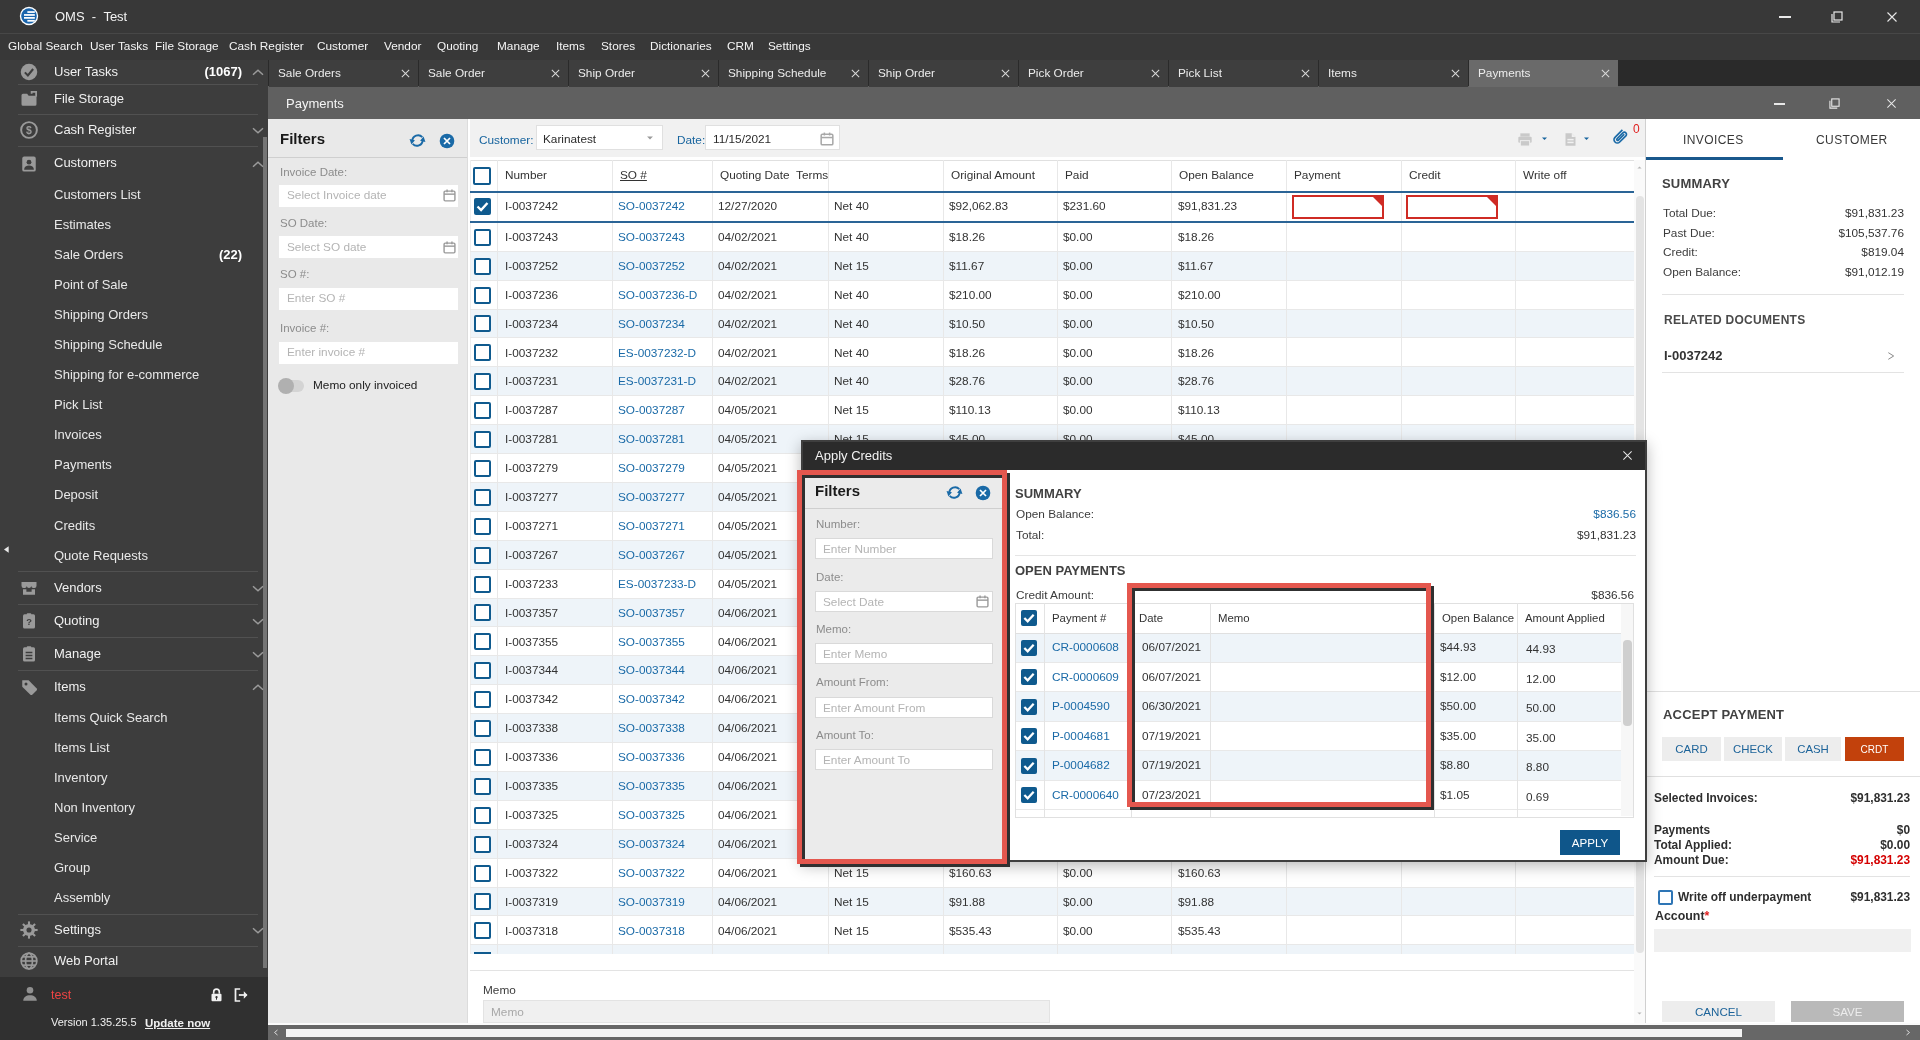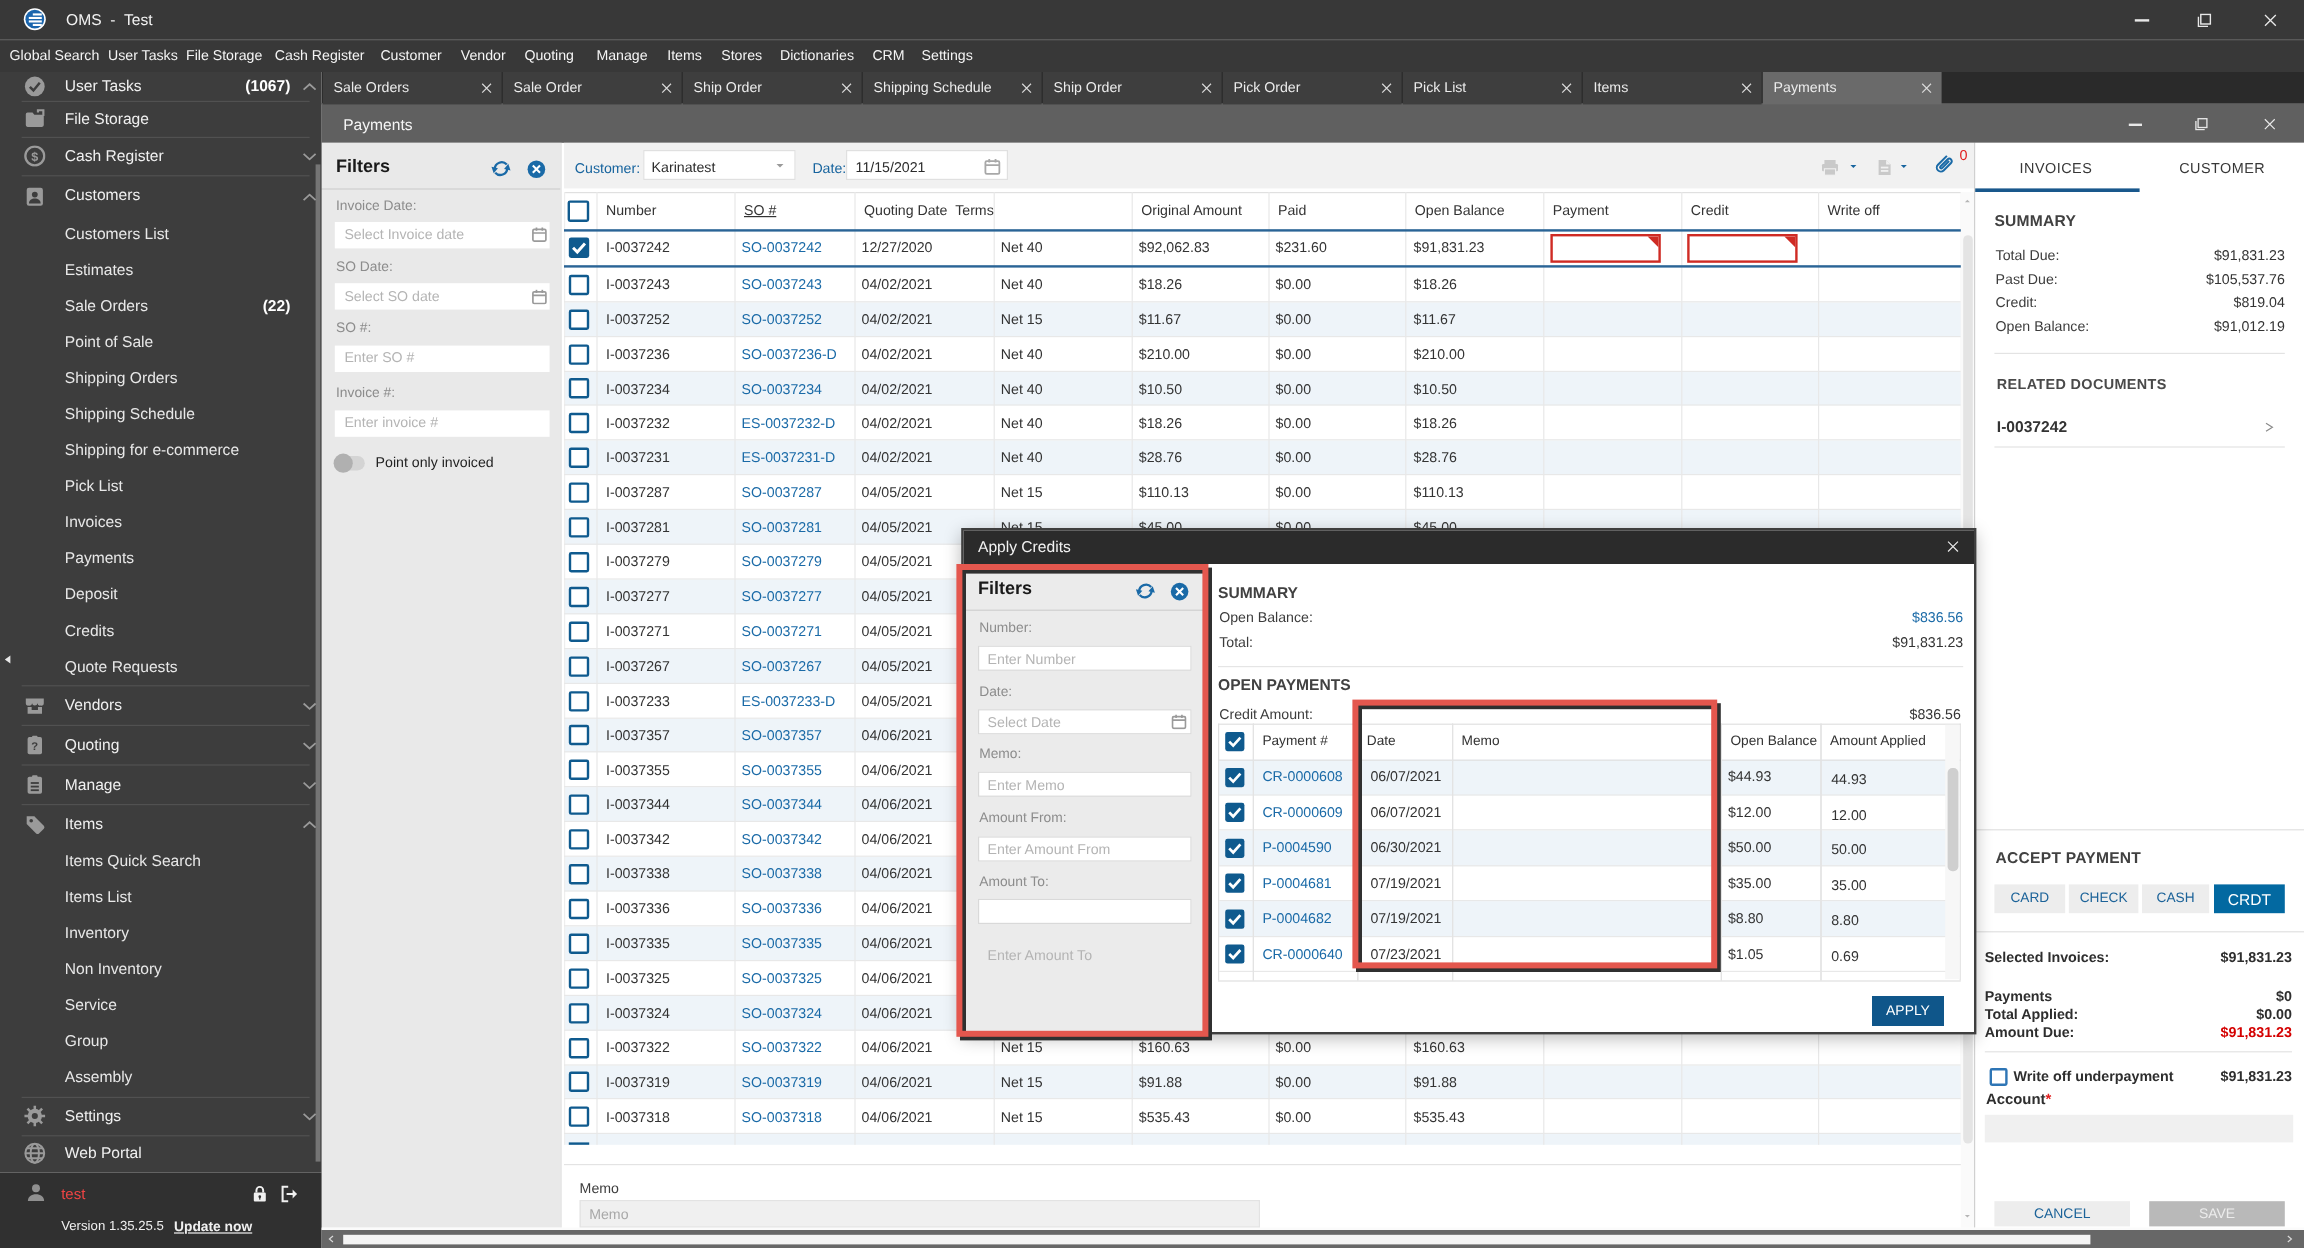--- a/index.html
+++ b/index.html
@@ -272,21 +272,21 @@
     <line x1="16.5" y1="1" x2="16.5" y2="6" stroke="#9a9a9a" stroke-width="2.6"></line>
   </svg>
 <div class="t" style="top:266.9px;font-size:11.5px;color:#8c8c8c;left:280px;z-index:3;">SO #:</div>
 <div class="b" style="left:279px;top:287.5px;width:179px;height:22px;z-index:2;background:#fff;"></div>
 <div class="t" style="top:291.2px;font-size:11.8px;color:#b4b4b4;left:287px;z-index:3;">Enter SO #</div>
 <div class="t" style="top:321.4px;font-size:11.5px;color:#8c8c8c;left:280px;z-index:3;">Invoice #:</div>
 <div class="b" style="left:279px;top:341.5px;width:179px;height:22px;z-index:2;background:#fff;"></div>
 <div class="t" style="top:345.2px;font-size:11.8px;color:#b4b4b4;left:287px;z-index:3;">Enter invoice #</div>
 <div class="b" style="left:280px;top:379.5px;width:24px;height:12px;z-index:2;background:#d4d4d4;border-radius:6px;"></div>
 <div class="b" style="left:278px;top:377.5px;width:16px;height:16px;z-index:3;background:#b0b0b0;border-radius:8px;"></div>
-<div class="t" style="top:378.2px;font-size:11.8px;color:#222;left:313px;z-index:3;">Point only invoiced</div>
+<div class="t" style="top:378.2px;font-size:11.8px;color:#222;left:313px;z-index:3;">Memo only invoiced</div>
 <div class="b" style="left:470px;top:119px;width:1175px;height:38px;z-index:1;background:#f1f1f1;"></div>
 <div class="t" style="top:132.7px;font-size:11.8px;color:#17649e;left:479px;z-index:3;">Customer:</div>
 <div class="b" style="left:536px;top:125px;width:127px;height:25px;z-index:2;background:#fff;border:1px solid #e0e0e0;"></div>
 <div class="t" style="top:131.7px;font-size:11.8px;color:#2b2b2b;left:543px;z-index:3;">Karinatest</div>
 <svg class="b" style="left:645px;top:136px;z-index:3" width="10" height="7" viewBox="0 0 24 24">
     <path d="M2 2l10 10L22 2z" fill="#9a9a9a"></path>
   </svg>
 <div class="t" style="top:132.7px;font-size:11.8px;color:#17649e;left:677px;z-index:3;">Date:</div>
 <div class="b" style="left:705px;top:125px;width:135px;height:25px;z-index:2;background:#fff;border:1px solid #e0e0e0;"></div>
 <div class="t" style="top:131.7px;font-size:11.8px;color:#2b2b2b;left:713px;z-index:3;">11/15/2021</div>
@@ -647,21 +647,21 @@
 <div class="t" style="top:347.9px;font-size:13px;color:#333;font-weight:700;left:1664px;z-index:3;">I-0037242</div>
 <svg class="b" style="left:1887px;top:349px;z-index:3" width="8" height="14" viewBox="0 0 24 24">
     <path d="M4 2l16 10L4 22" fill="none" stroke="#8a8a8a" stroke-width="3"></path>
   </svg>
 <div class="b" style="left:1662px;top:372px;width:242px;height:1px;z-index:2;background:#e3e3e3;"></div>
 <div class="b" style="left:1646px;top:691px;width:274px;height:1px;z-index:2;background:#e0e0e0;"></div>
 <div class="t" style="top:706.9px;font-size:13px;color:#414141;font-weight:700;left:1663px;letter-spacing:0.2px;z-index:3;">ACCEPT PAYMENT</div>
 <div class="b" style="left:1662px;top:737px;width:59px;height:24px;z-index:3;background:#ededed;display:flex;align-items:center;justify-content:center;font-size:11.4px;color:#1c6399;font-weight:400;">CARD</div>
 <div class="b" style="left:1724px;top:737px;width:58px;height:24px;z-index:3;background:#ededed;display:flex;align-items:center;justify-content:center;font-size:11.4px;color:#1c6399;font-weight:400;">CHECK</div>
 <div class="b" style="left:1785px;top:737px;width:56px;height:24px;z-index:3;background:#ededed;display:flex;align-items:center;justify-content:center;font-size:11.4px;color:#1c6399;font-weight:400;">CASH</div>
-<div class="b" style="left:1845px;top:737px;width:59px;height:24px;z-index:3;background:#0369a1;display:flex;align-items:center;justify-content:center;font-size:13px;color:#fff;font-weight:400;">CRDT</div>
+<div class="b" style="left:1845px;top:737px;width:59px;height:24px;z-index:3;background:#c2410c;display:flex;align-items:center;justify-content:center;font-size:10px;color:#fff;font-weight:400;">CRDT</div>
 <div class="b" style="left:1646px;top:776px;width:274px;height:1px;z-index:2;background:#e0e0e0;"></div>
 <div class="t" style="top:790.6px;font-size:11.9px;color:#2e2e2e;font-weight:700;left:1654px;z-index:3;">Selected Invoices:</div>
 <div class="t" style="top:790.6px;font-size:11.9px;color:#2e2e2e;font-weight:700;right:10px;z-index:3;">$91,831.23</div>
 <div class="t" style="top:822.6px;font-size:11.9px;color:#2e2e2e;font-weight:700;left:1654px;z-index:3;">Payments</div>
 <div class="t" style="top:822.6px;font-size:11.9px;color:#2e2e2e;font-weight:700;right:10px;z-index:3;">$0</div>
 <div class="t" style="top:837.6px;font-size:11.9px;color:#2e2e2e;font-weight:700;left:1654px;z-index:3;">Total Applied:</div>
 <div class="t" style="top:837.6px;font-size:11.9px;color:#2e2e2e;font-weight:700;right:10px;z-index:3;">$0.00</div>
 <div class="t" style="top:852.6px;font-size:11.9px;color:#2e2e2e;font-weight:700;left:1654px;z-index:3;">Amount Due:</div>
 <div class="t" style="top:852.6px;font-size:11.9px;color:#d40000;font-weight:700;right:10px;z-index:3;">$91,831.23</div>
 <div class="b" style="left:1654px;top:875.5px;width:256px;height:1px;z-index:2;background:#e3e3e3;"></div>
@@ -714,21 +714,21 @@
     <line x1="16.5" y1="1" x2="16.5" y2="6" stroke="#9a9a9a" stroke-width="2.6"></line>
   </svg>
 <div class="t" style="top:621.9px;font-size:11.5px;color:#8c8c8c;left:816px;z-index:53;">Memo:</div>
 <div class="b" style="left:815px;top:643px;width:178px;height:21px;z-index:53;background:#fff;border:1px solid #d9d9d9;"></div>
 <div class="t" style="top:646.7px;font-size:11.8px;color:#b4b4b4;left:823px;z-index:54;">Enter Memo</div>
 <div class="t" style="top:674.9px;font-size:11.5px;color:#8c8c8c;left:816px;z-index:53;">Amount From:</div>
 <div class="b" style="left:815px;top:697px;width:178px;height:21px;z-index:53;background:#fff;border:1px solid #d9d9d9;"></div>
 <div class="t" style="top:700.7px;font-size:11.8px;color:#b4b4b4;left:823px;z-index:54;">Enter Amount From</div>
 <div class="t" style="top:727.9px;font-size:11.5px;color:#8c8c8c;left:816px;z-index:53;">Amount To:</div>
 <div class="b" style="left:815px;top:749px;width:178px;height:21px;z-index:53;background:#fff;border:1px solid #d9d9d9;"></div>
-<div class="t" style="top:752.7px;font-size:11.8px;color:#b4b4b4;left:823px;z-index:54;margin-top:36px;">Enter Amount To</div>
+<div class="t" style="top:752.7px;font-size:11.8px;color:#b4b4b4;left:823px;z-index:54;">Enter Amount To</div>
 <div class="t" style="top:485.9px;font-size:13px;color:#414141;font-weight:700;left:1015px;z-index:53;">SUMMARY</div>
 <div class="t" style="top:506.7px;font-size:11.8px;color:#3c3c3c;left:1016px;z-index:53;">Open Balance:</div>
 <div class="t" style="top:506.7px;font-size:11.8px;color:#1a6aa7;right:284px;z-index:53;">$836.56</div>
 <div class="t" style="top:527.7px;font-size:11.8px;color:#3c3c3c;left:1016px;z-index:53;">Total:</div>
 <div class="t" style="top:527.7px;font-size:11.8px;color:#333;right:284px;z-index:53;">$91,831.23</div>
 <div class="b" style="left:1015px;top:555px;width:621px;height:1px;z-index:53;background:#e5e5e5;"></div>
 <div class="t" style="top:562.9px;font-size:13px;color:#414141;font-weight:700;left:1015px;z-index:53;">OPEN PAYMENTS</div>
 <div class="t" style="top:587.7px;font-size:11.8px;color:#3c3c3c;left:1016px;z-index:53;">Credit Amount:</div>
 <div class="t" style="top:587.7px;font-size:11.8px;color:#333;right:286px;z-index:53;">$836.56</div>
 <div class="b" style="left:1015px;top:603px;width:619px;height:1px;z-index:53;background:#e0e0e0;"></div>

